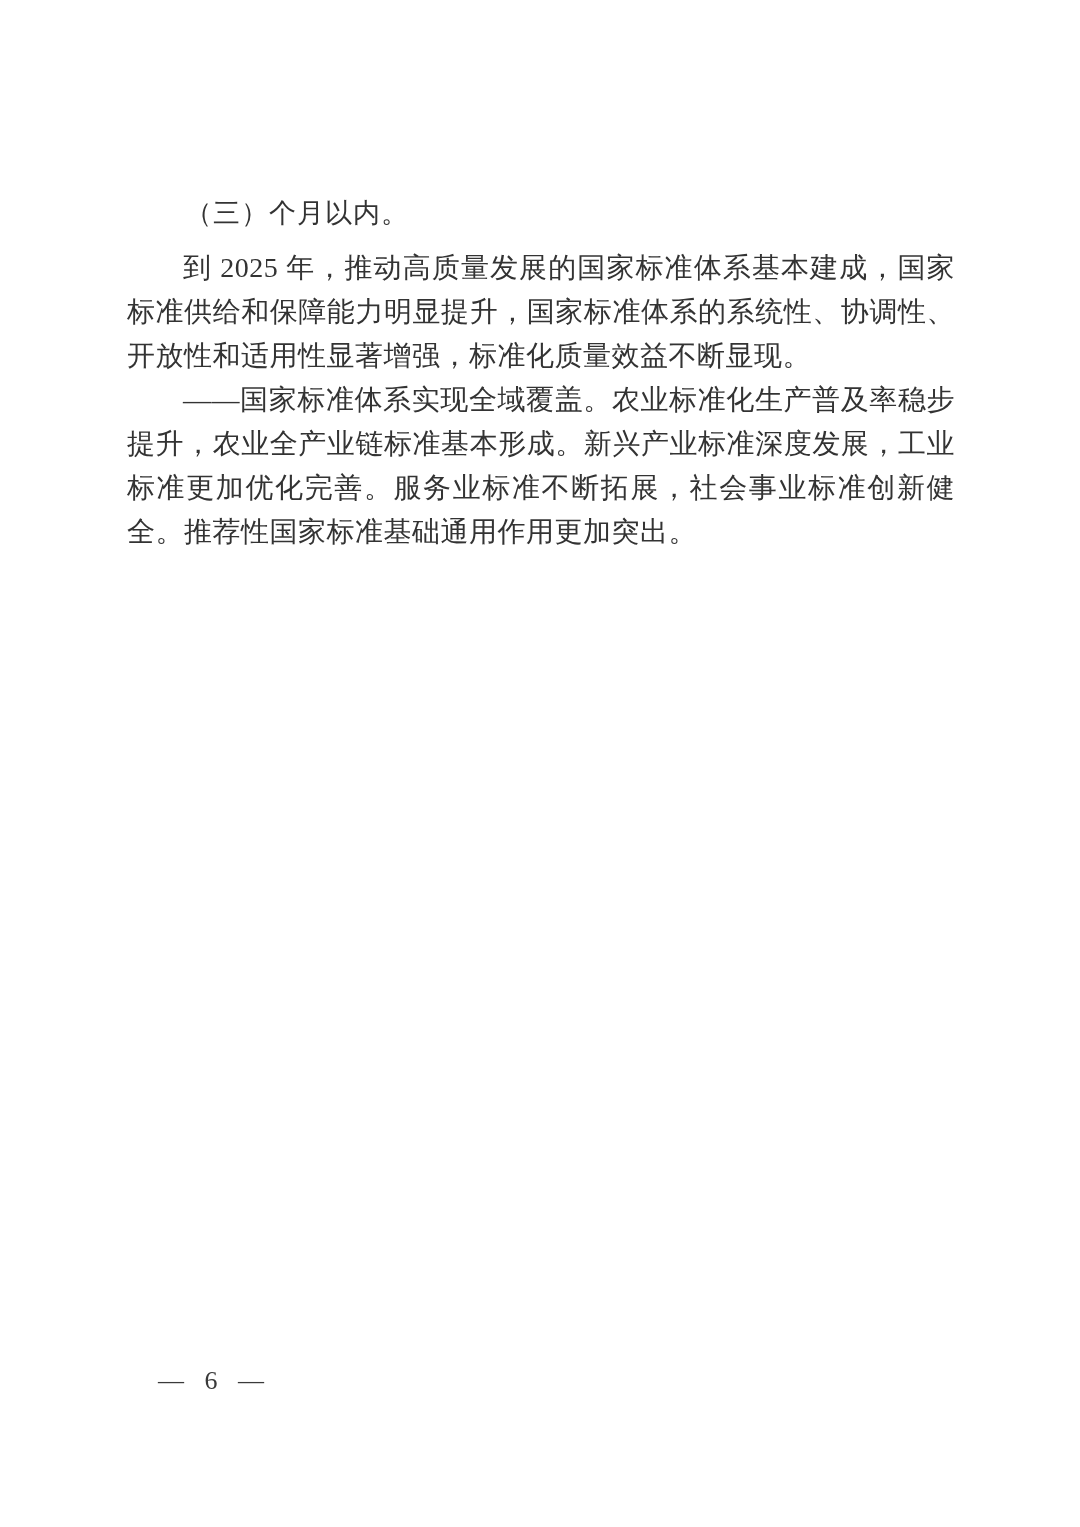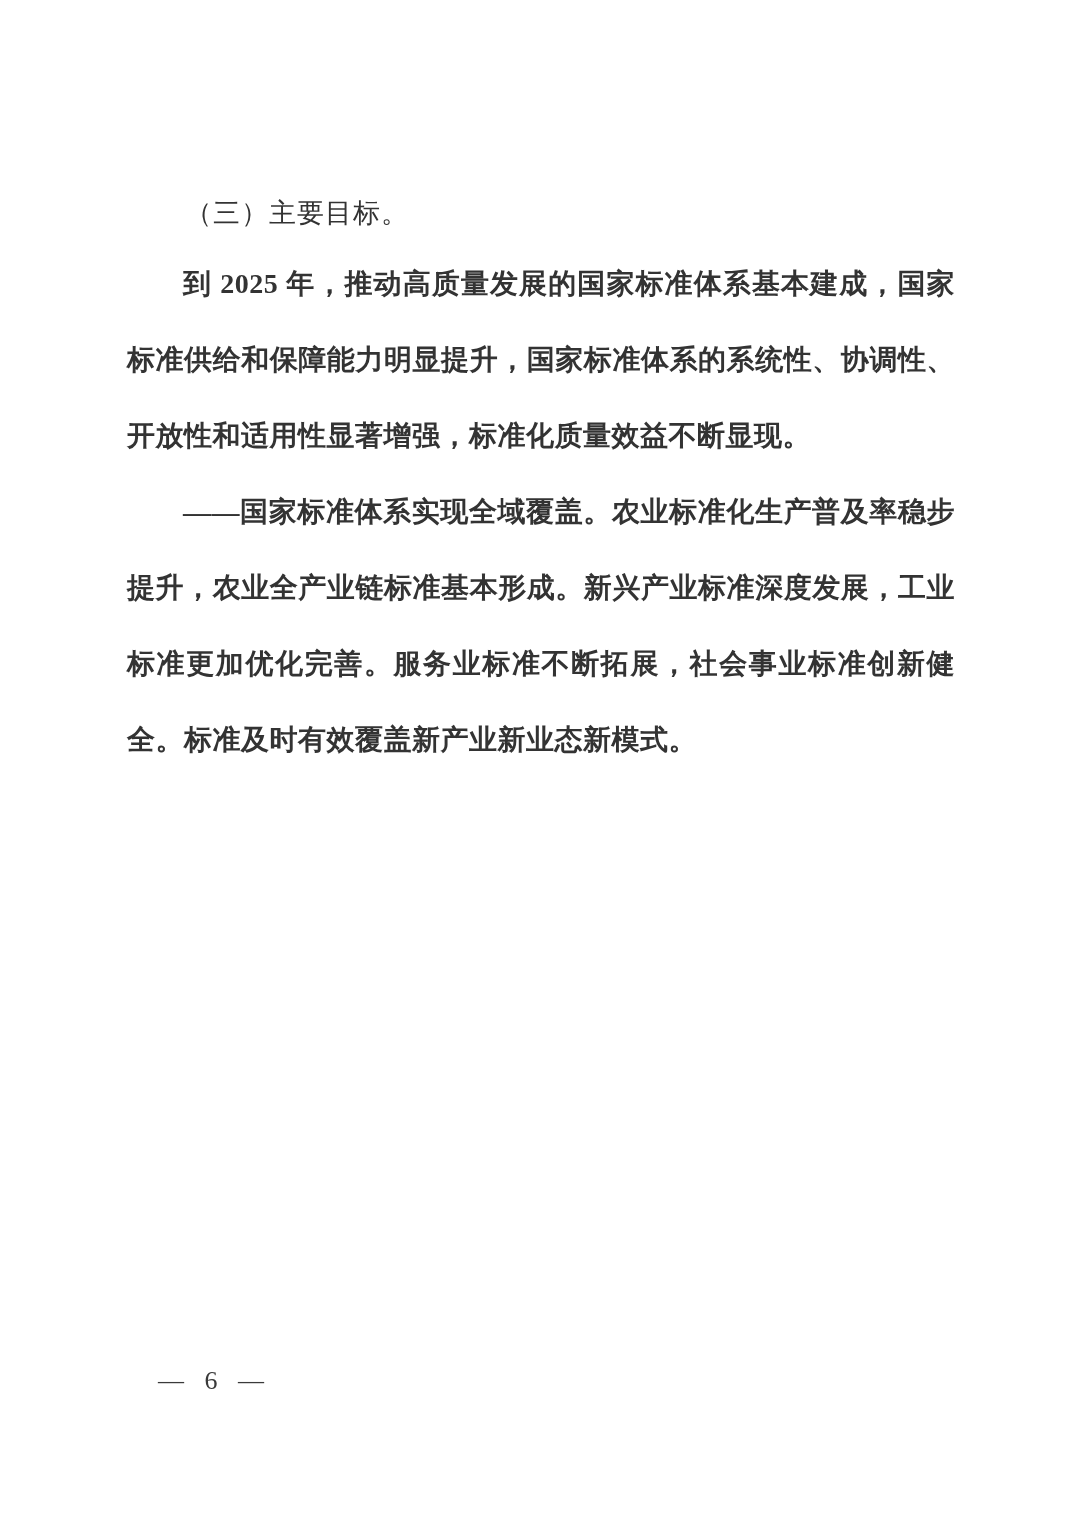--- a/index.html
+++ b/index.html
@@ -21,39 +21,38 @@
   .section-heading {
     font-size: 27px;
     font-weight: normal;
     line-height: 42px;
     margin: 0 0 12px 0;
     text-indent: 2.15em;
     letter-spacing: 1px;
   }
   .para {
     font-size: 28px;
-    line-height: 76px;
+    line-height: 44px;
     margin: 0;
     text-align: justify;
     text-indent: 2em;
     letter-spacing: 0.5px;
-    font-weight: bold;
   }
   .page-number {
     position: absolute;
     left: 158px;
     top: 1366px;
     font-size: 26px;
     letter-spacing: 7px;
     color: #3a3a3a;
     white-space: nowrap;
   }
 </style>
 </head>
 <body>
 
 <div class="page-body">
-  <h3 class="section-heading">（三）主要目标。</h3>
+  <h3 class="section-heading">（三）个月以内。</h3>
   <p class="para">到 2025 年，推动高质量发展的国家标准体系基本建成，国家标准供给和保障能力明显提升，国家标准体系的系统性、协调性、开放性和适用性显著增强，标准化质量效益不断显现。</p>
-  <p class="para">——国家标准体系实现全域覆盖。农业标准化生产普及率稳步提升，农业全产业链标准基本形成。新兴产业标准深度发展，工业标准更加优化完善。服务业标准不断拓展，社会事业标准创新健全。标准及时有效覆盖新产业新业态新模式。</p>
+  <p class="para">——国家标准体系实现全域覆盖。农业标准化生产普及率稳步提升，农业全产业链标准基本形成。新兴产业标准深度发展，工业标准更加优化完善。服务业标准不断拓展，社会事业标准创新健全。推荐性国家标准基础通用作用更加突出。</p>
 </div>
 
 <div class="page-number">— 6 —</div>
 
 </body></html>

